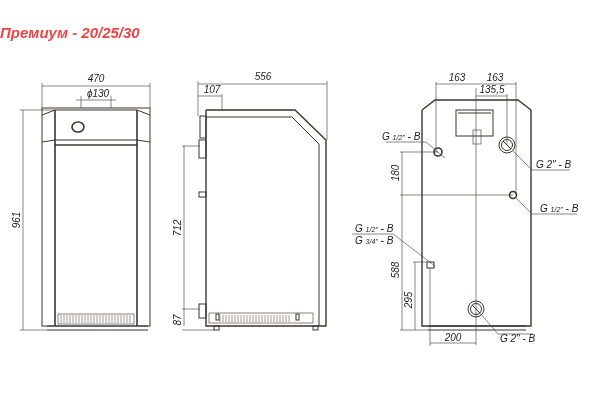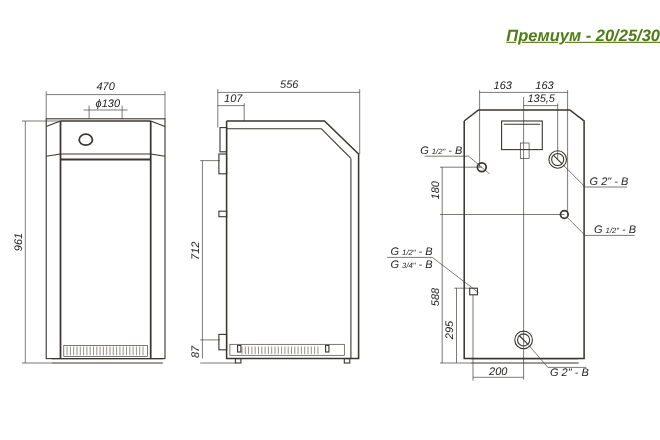--- a/index.html
+++ b/index.html
@@ -1,17 +1,17 @@
 <!DOCTYPE html>
 <html><head>
 <meta charset="utf-8">
 <style>
   html,body{margin:0;padding:0;background:#ffffff;}
   body{width:600px;height:400px;position:relative;overflow:hidden;font-family:"Liberation Sans",sans-serif;}
-  .title{position:absolute;left:0;width:600px;top:24px;text-align:right;font-weight:bold;font-style:italic;font-size:15px;color:#4d7c0f;text-decoration:underline;}
+  .title{position:absolute;left:0;width:600px;top:24px;text-align:left;font-weight:bold;font-style:italic;font-size:15px;color:#ef4444;}
   svg{position:absolute;left:0;top:0;}
   .lbl{font-family:"Liberation Sans",sans-serif;font-style:italic;font-size:10px;fill:#222;}
   .sm{font-size:7px;}
 </style>
 </head>
 <body>
 
 <div class="title">Премиум - 20/25/30</div>
 
 <svg width="600" height="400" viewBox="0 0 600 400">

